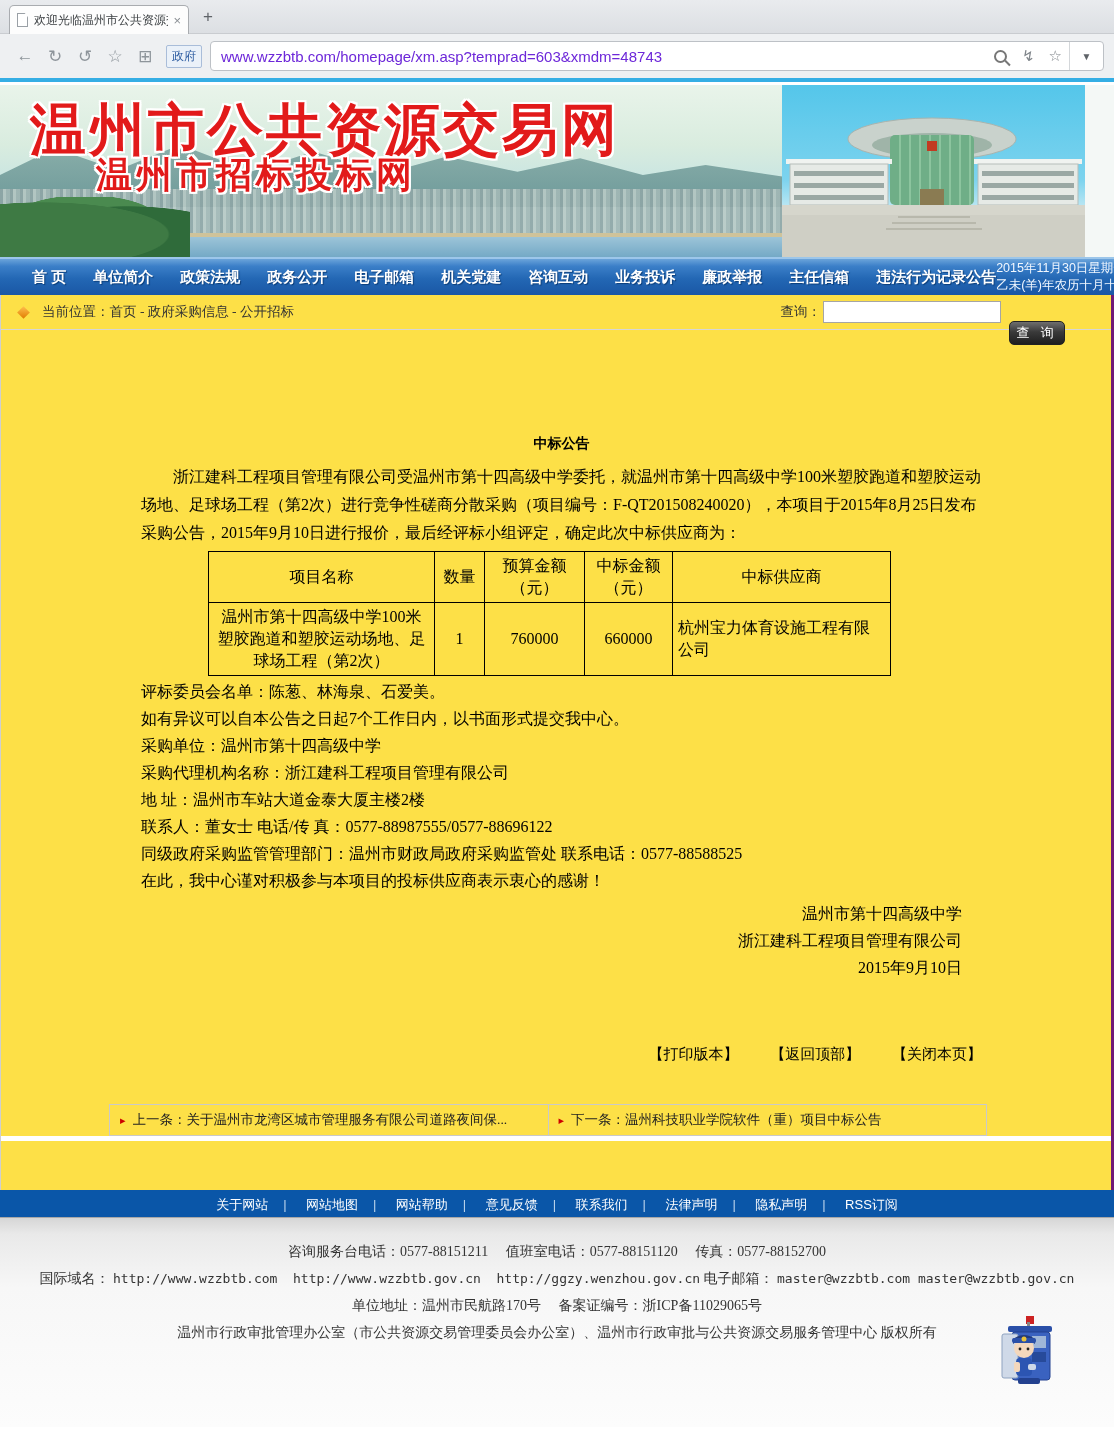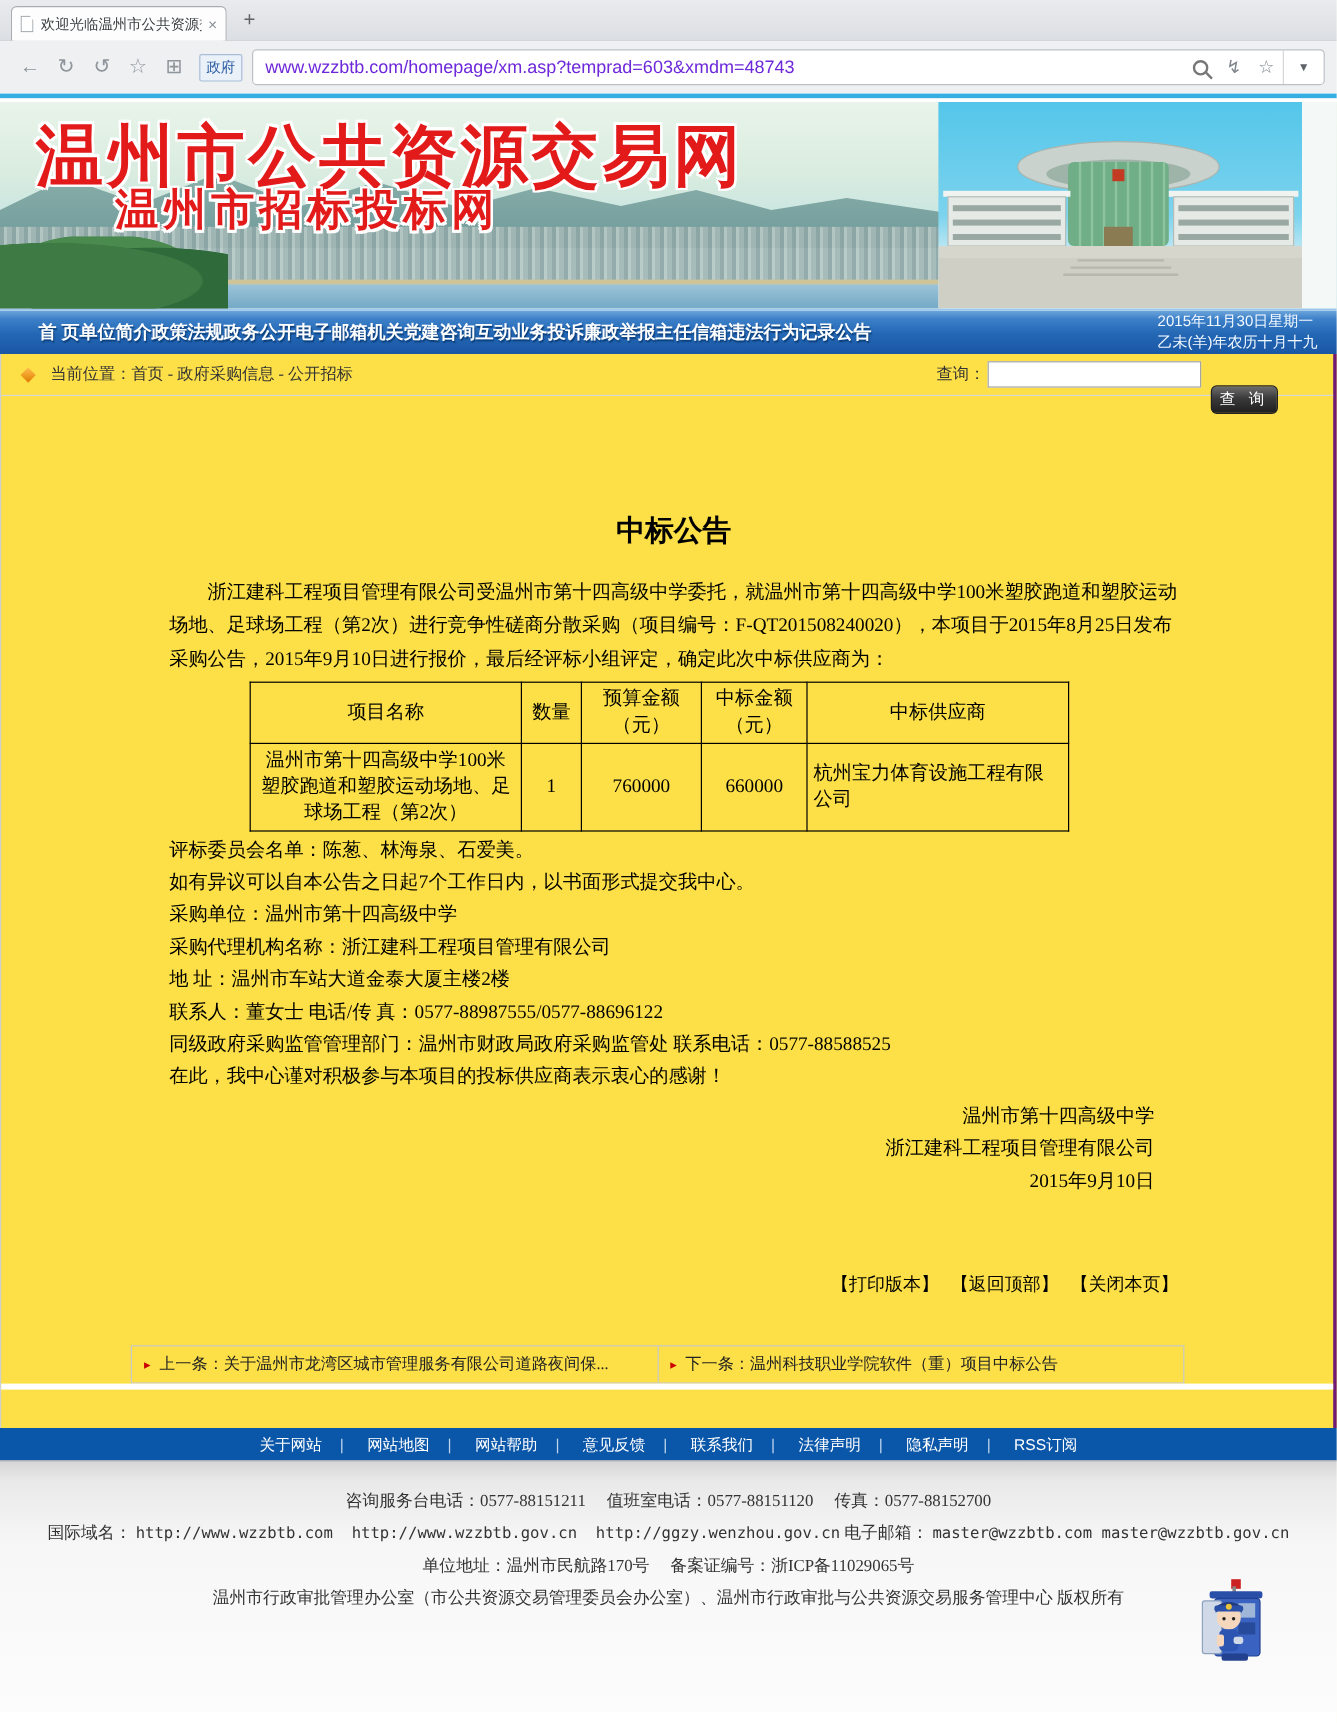--- a/index.html
+++ b/index.html
@@ -62,21 +62,21 @@
         color:#e21a1a; letter-spacing:3px; white-space:nowrap;
         text-shadow:-2px 0 #fff,2px 0 #fff,0 -2px #fff,0 2px #fff,-2px -2px #fff,2px 2px #fff,-2px 2px #fff,2px -2px #fff; }
   .banner-title-sub { position:absolute; left:96px; top:66px; font-size:36px; font-weight:bold;
         color:#e21a1a; letter-spacing:4px; white-space:nowrap;
         text-shadow:-2px 0 #fff,2px 0 #fff,0 -2px #fff,0 2px #fff,-2px -2px #fff,2px 2px #fff,-2px 2px #fff,2px -2px #fff; }
 
   
   .nav { height:38px; border-top:2px solid #9cc6ea;
          background:linear-gradient(180deg,#6ba4da 0,#3b7fc8 20%,#2367b4 55%,#1a57a5 100%);
          display:flex; align-items:center; }
-  .nav-items { display:flex; margin-left:32px; }
+  .nav-items { display:flex; gap:27px; margin-left:32px; }
   .nav-item { color:#fff; font-size:15px; font-weight:bold; white-space:nowrap;
               text-shadow:1px 1px 1px #0b3d78; }
   .nav-date { margin-left:auto; margin-right:16px; color:#f2f8ff; font-size:12.5px;
               line-height:1.35; white-space:nowrap; }
 
   
   .page-frame { border-left:1px solid #cfcfcf; border-right:3px solid #701a75; background:#fde047; }
   .crumbrow { height:35px; display:flex; align-items:center; border-bottom:1px solid #d6d6d6;
               padding:0 46px 0 18px; font-family:"Liberation Serif","DejaVu Serif",serif; }
   .crumb-marker { width:9px; height:9px; background:linear-gradient(135deg,#ffc04d,#e07b00);
@@ -86,31 +86,31 @@
   .search-input { width:178px; height:22px; border:1px solid #a5a5a5; background:#fff;
                   margin:0 8px 0 2px; font-size:13px; padding:0 4px; }
   .search-btn { width:56px; height:24px; border:1px solid #222; border-radius:5px;
                 background:linear-gradient(180deg,#6e6e6e 0,#3a3a3a 45%,#1f1f1f 100%);
                 color:#fff; font-size:13px; letter-spacing:4px; text-align:center; line-height:22px;margin-top:41px; }
 
   
   .content { min-height:860px; padding-top:100px; }
   .doc { margin:0 129px 0 140px; font-family:"Liberation Serif","DejaVu Serif",serif;
          font-size:16px; color:#000; line-height:27px; }
-  .doc-title { text-align:center; font-size:24px; font-weight:bold; margin-bottom:23px; }
+  .doc-title { text-align:center; font-size:14px; font-weight:bold; margin-bottom:6px; }
   .para-indent { text-indent:2em; line-height:28px; }
   table.award { border-collapse:collapse; margin:4px 0 2px 67px; table-layout:fixed; }
   table.award th, table.award td { border:1px solid #000; padding:3px 5px; font-weight:normal;
          font-size:16px; line-height:22px; }
   table.award th { text-align:center; }
   .c-center { text-align:center; }
   .c-left { text-align:left; }
   .sign-block { text-align:right; padding-right:20px; margin-top:6px; }
   .actions { text-align:right; margin-top:60px; font-size:15px; }
-  .action-link { margin-left:6px; cursor:pointer;text-align:center; }
+  .action-link { margin-left:28px; cursor:pointer;text-align:center; }
   .pn { margin:36px 124px 0 108px; border:1px solid #c9c9c9; display:flex;
         font-family:"Liberation Serif","DejaVu Serif",serif; }
   .pn-cell { flex:1; display:flex; align-items:center; padding:6px 10px; min-width:0; }
   .pn-cell:first-child { border-right:1px solid #c9c9c9; }
   .pn-arrow { color:#cc0000; font-size:11px; margin-right:7px; flex:none; }
   .pn-text { font-size:13.5px; color:#222; white-space:nowrap; overflow:hidden; }
 
   
   .footer-gap { height:5px; background:#fff; }
   .fnav { height:27px; line-height:27px; background:#0a56a8; text-align:center; }

